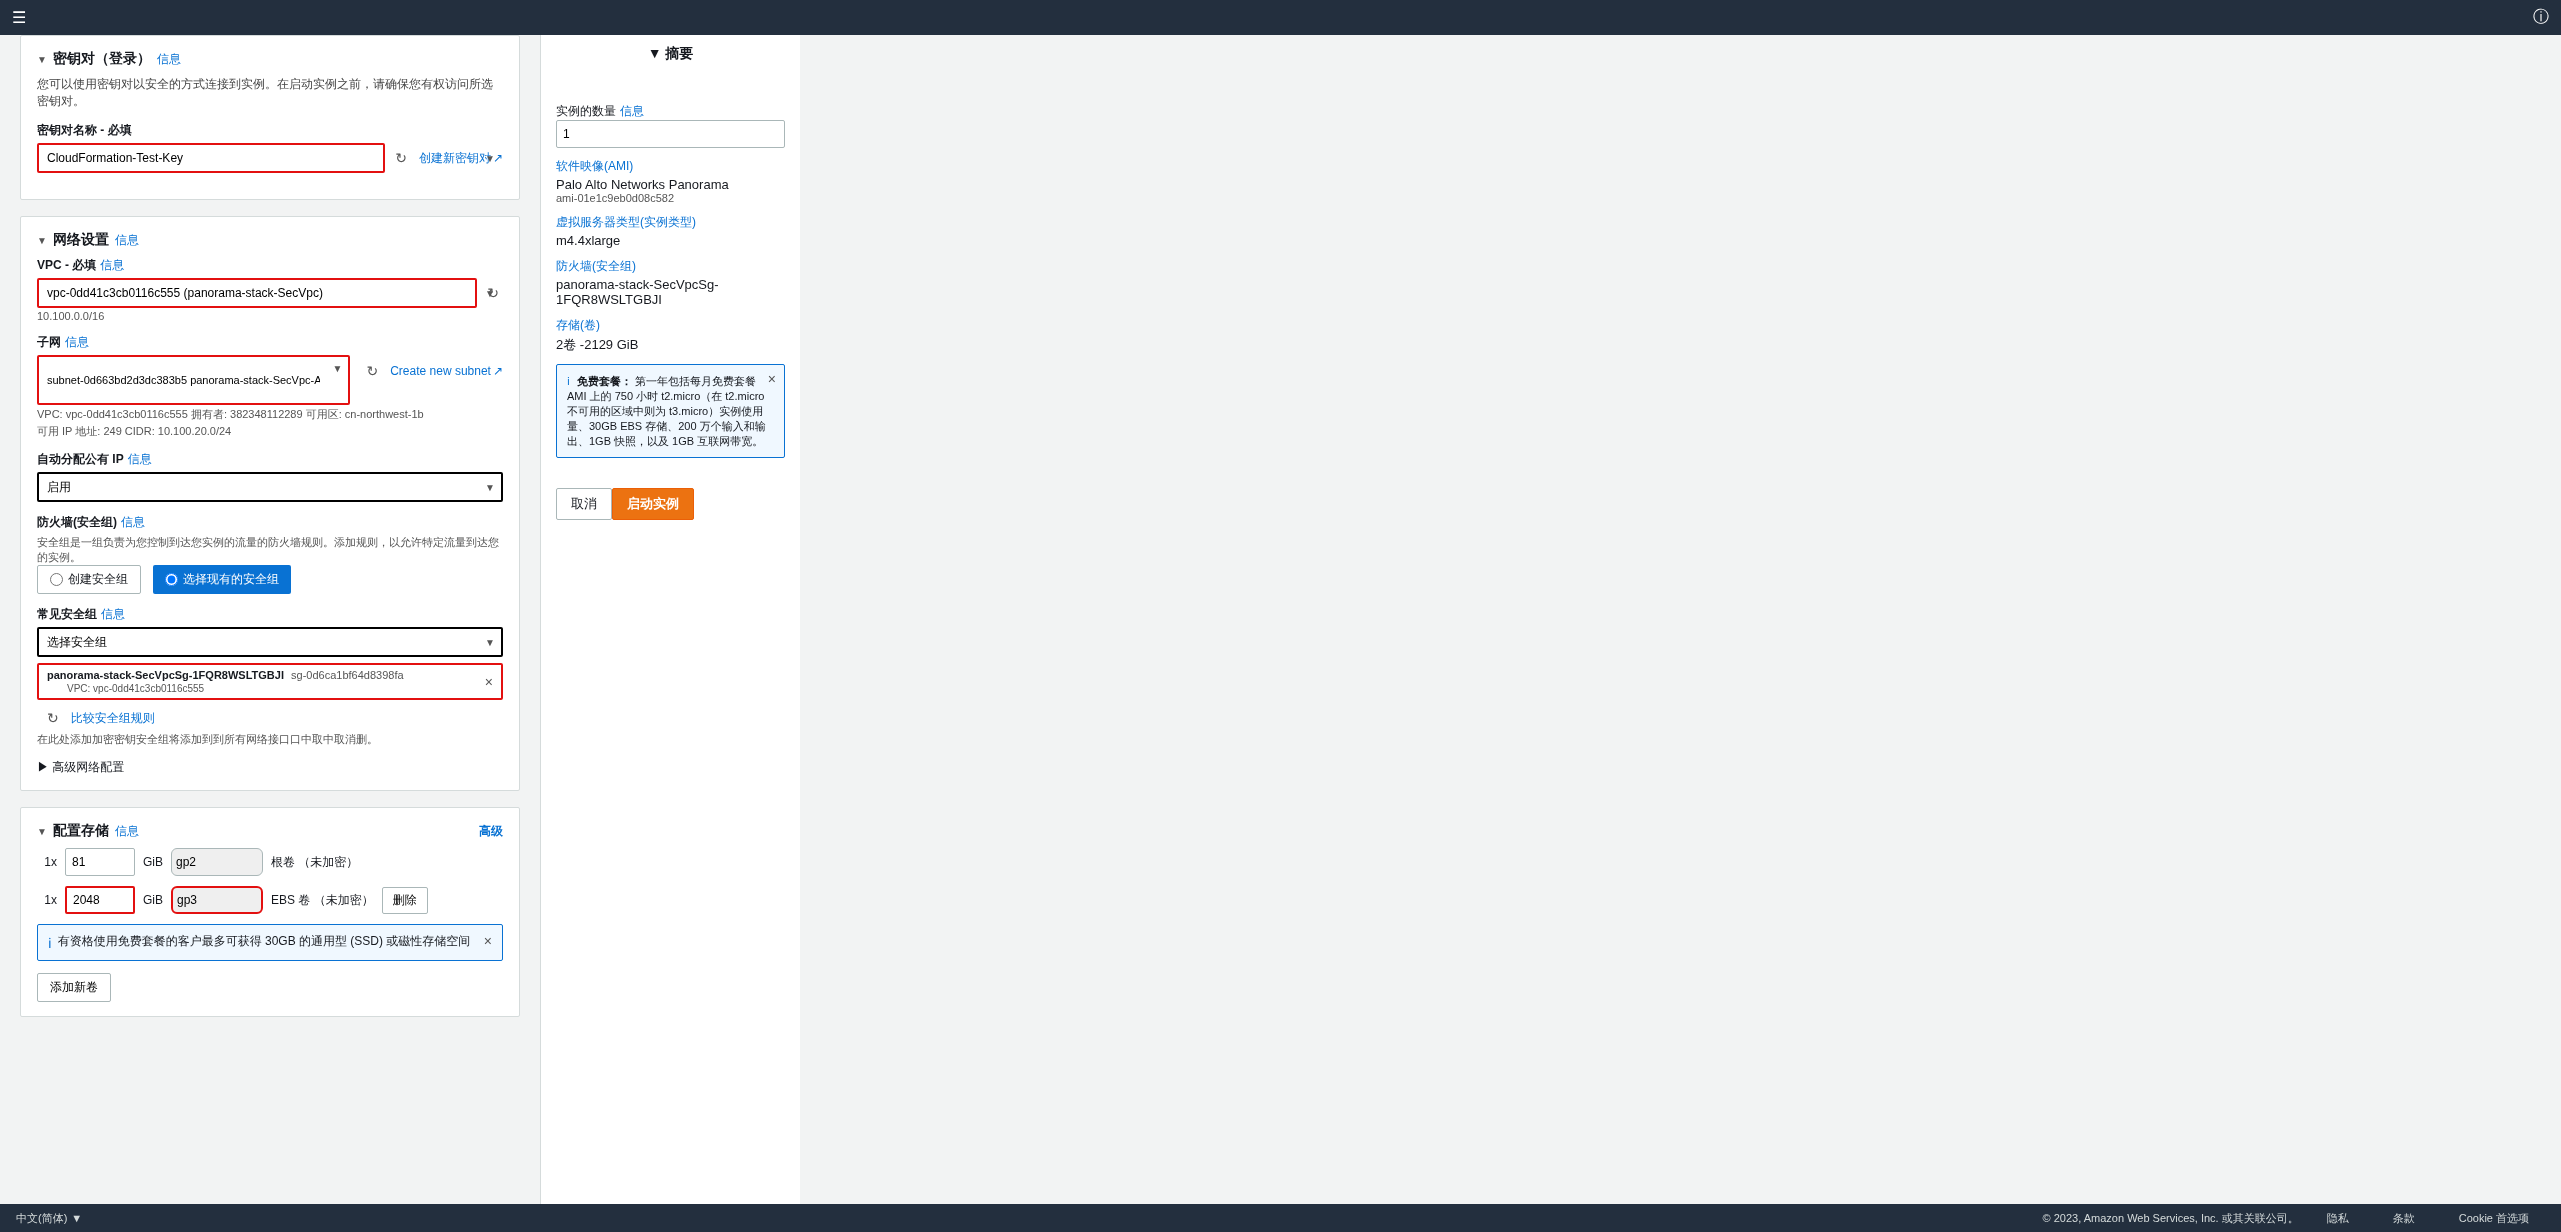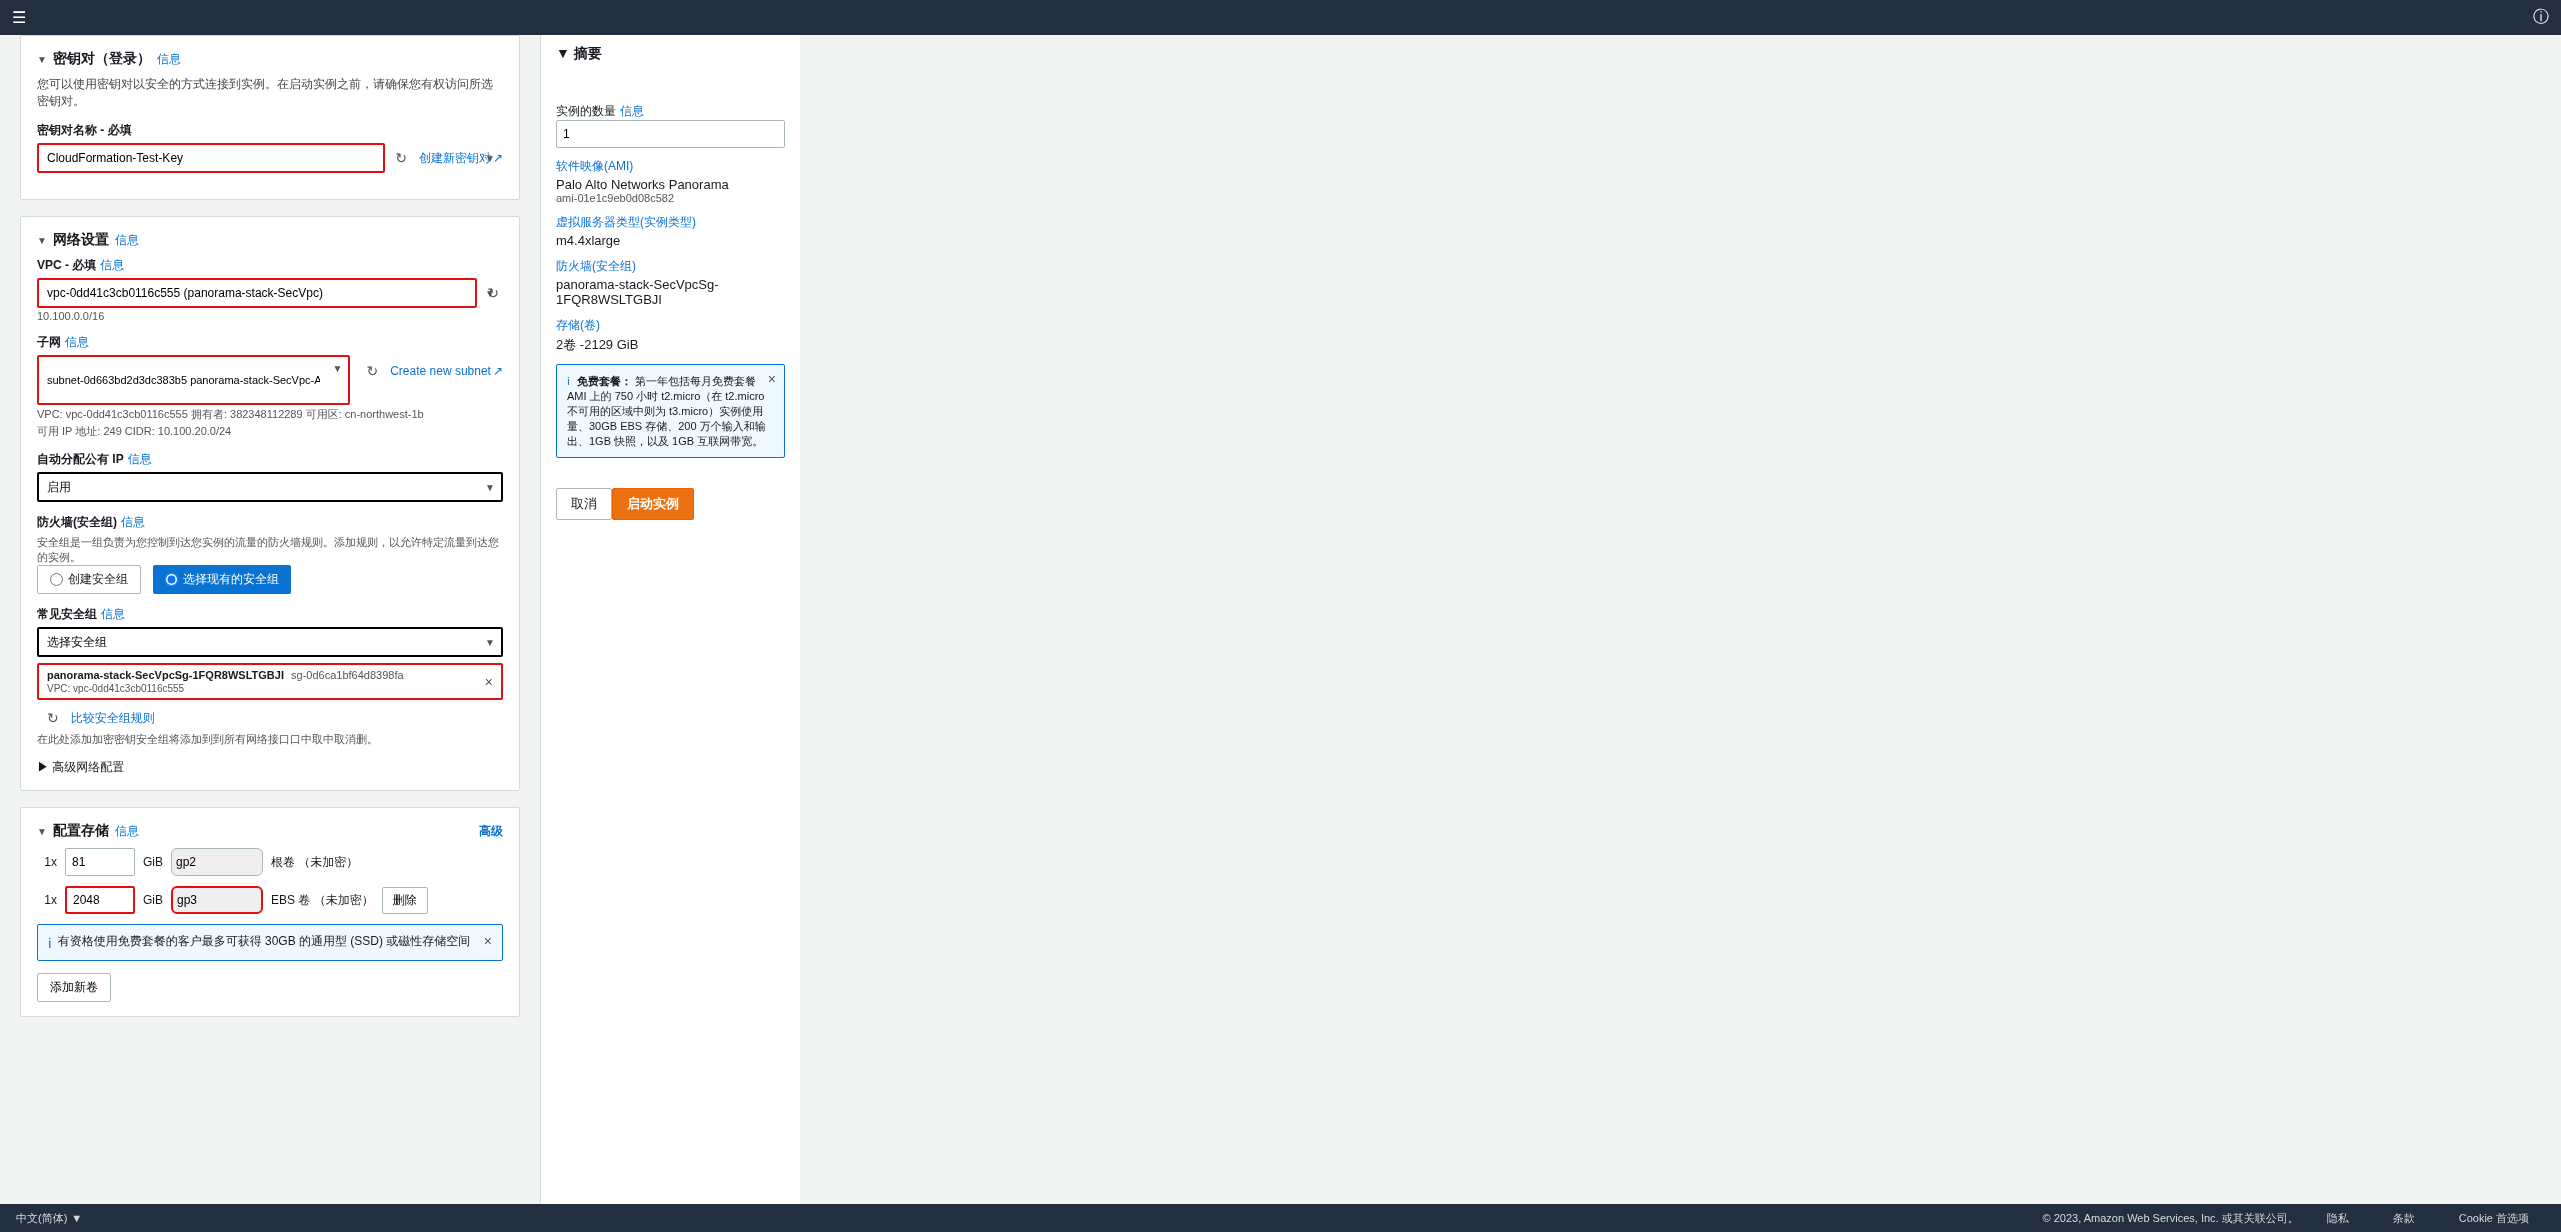--- a/index.html
+++ b/index.html
@@ -187,20 +187,21 @@
     }
     .security-group-id {
       color: #555;
       margin-left: 4px;
     }
     .security-group-vpc {
       font-size: 10px;
       color: #555;
       display: block;
       margin-top: 2px;
+      margin-left: 20px;
     }
     .advanced-link {
       display: flex;
       align-items: center;
       gap: 4px;
       font-size: 12px;
       color: #16191f;
       cursor: pointer;
       margin-top: 8px;
     }
@@ -281,20 +282,21 @@
       margin-top: 4px;
     }
     
     .summary-header {
       display: flex;
       align-items: center;
       gap: 6px;
       font-weight: 700;
       font-size: 14px;
       margin-bottom: 12px;
+      justify-content: center;
     }
     .summary-field {
       margin-bottom: 10px;
       font-size: 12px;
     }
     .summary-label {
       color: #0972d3;
       font-size: 12px;
       margin-bottom: 2px;
       cursor: pointer;

